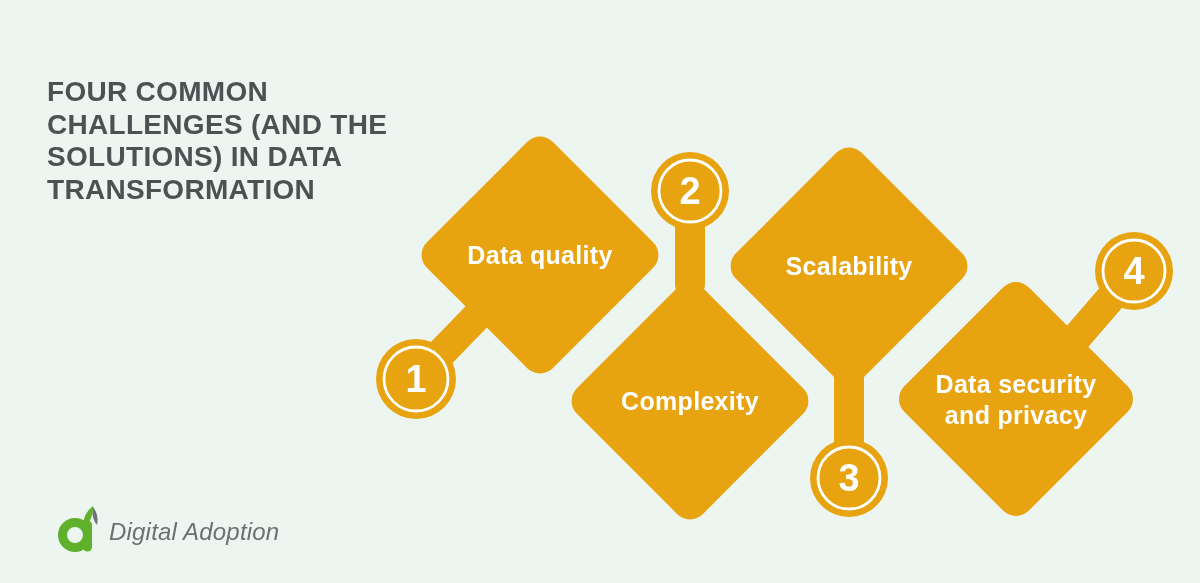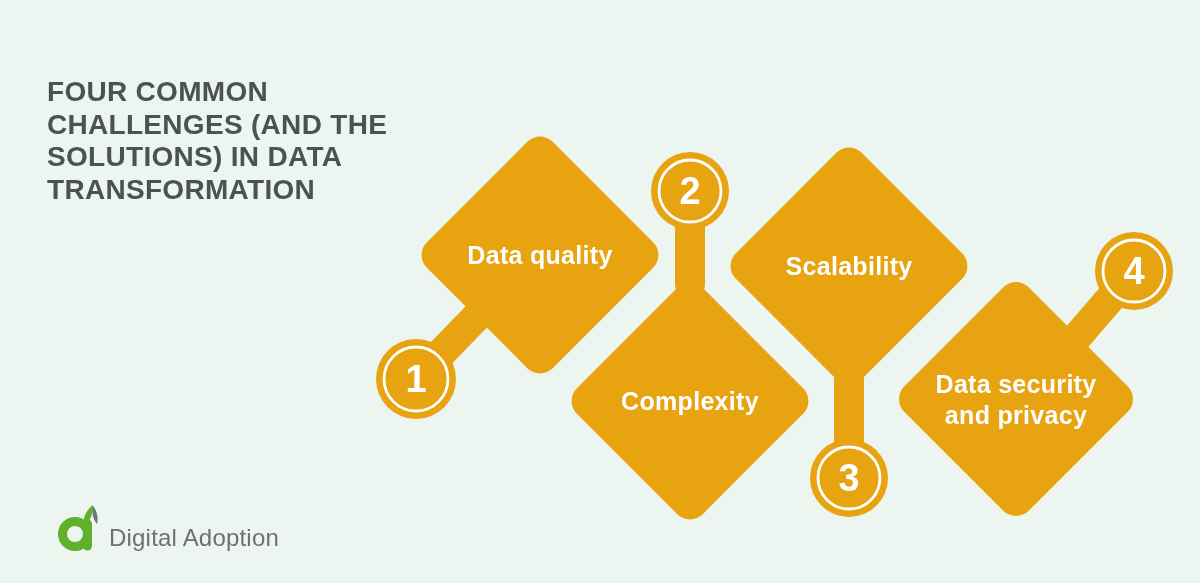--- a/index.html
+++ b/index.html
@@ -31,21 +31,21 @@
   .badge-num{
     fill:#FFFFFF;font-size:38px;font-weight:bold;text-anchor:middle;
     font-family:"Liberation Sans", sans-serif;
   }
   .label{
     fill:#FFFFFF;font-size:25px;font-weight:bold;text-anchor:middle;
     letter-spacing:0.3px;font-family:"Liberation Sans", sans-serif;
   }
   .logo{
     position:absolute;left:56px;top:494px;height:46px;
-    display:flex;align-items:flex-end;gap:7px;
+    display:flex;align-items:center;gap:7px;font-style:italic;
   }
   .logo-text{
     font-size:24px;color:var(--brand-text);letter-spacing:0.2px;
     padding-top:6px;
   }
 </style>
 </head>
 <body>
 
 <div class="canvas">

